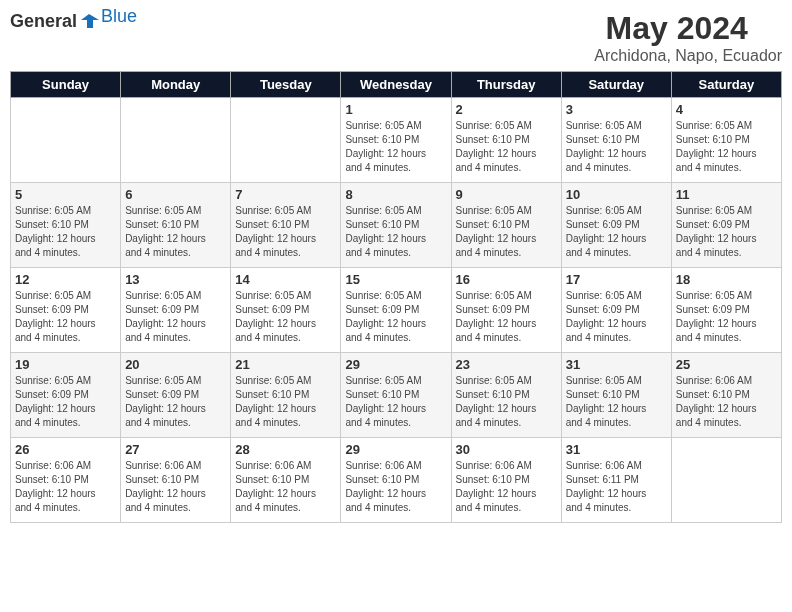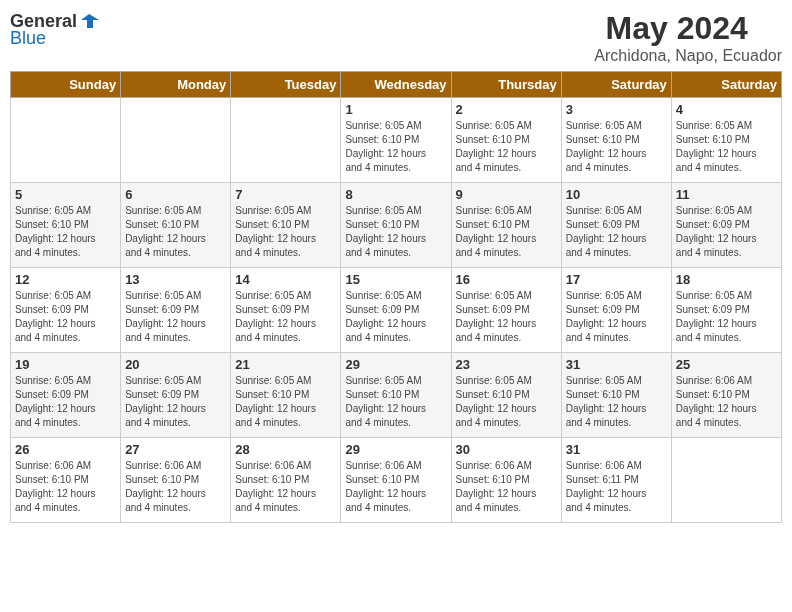--- a/index.html
+++ b/index.html
@@ -11,21 +11,21 @@
       padding: 10px;
     }
     .header {
       display: flex;
       justify-content: space-between;
       align-items: flex-start;
       margin-bottom: 6px;
     }
     .logo {
       display: flex;
-      flex-direction: column;
+      flex-direction: row;
       align-items: flex-start;
     }
     .logo-row {
       display: flex;
       align-items: center;
     }
     .title-block {
       text-align: center;
     }
     .month-title {
@@ -37,23 +37,23 @@
       font-size: 16px;
       color: #555;
       margin-left: 23px;
     }
     table {
       width: 100%;
       border-collapse: collapse;
       table-layout: fixed;
     }
     thead tr th {
-      background-color: #a16207;
+      background-color: #0f172a;
       color: #fff;
-      text-align: right;
+      text-align: center;
       padding: 5px 4px;
       font-size: 13px;
       border: 1px solid #aaa;
     }
     tbody tr {
       background: #fff;
     }
     tbody tr:nth-child(even) {
       background: #f5f5f5;
     }

